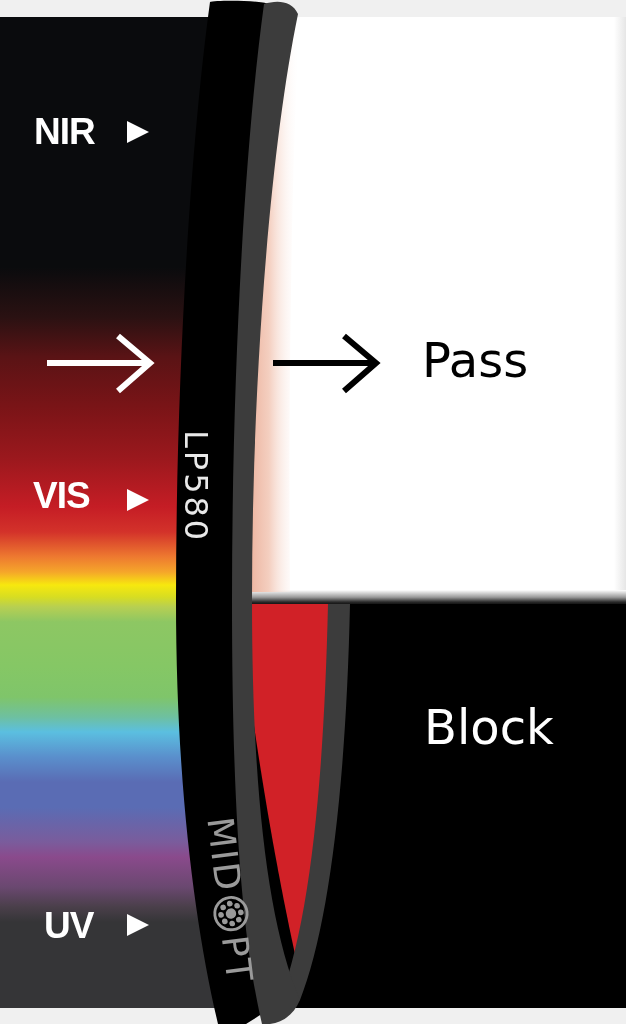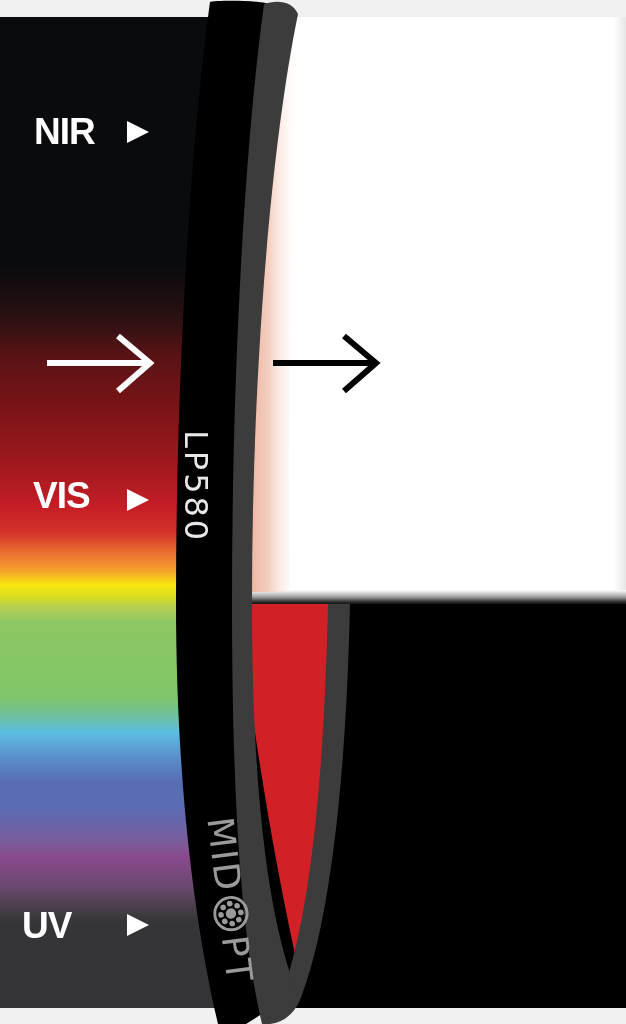--- a/index.html
+++ b/index.html
@@ -81,33 +81,35 @@
 
     <path d="M264 4 C 276 0, 292 0, 298 14 C 270 150, 252 380, 252 600 C 252 780, 266 920, 300 1000 C 294 1014, 284 1022, 270 1024 L 262 1024 C 240 930, 232 790, 232 600 C 232 380, 244 150, 264 4 Z" fill="#3c3c3c"></path>
   </svg>
 
   <span class="label" style="left:34px; top:113px;">NIR</span>
   <span class="tri" style="left:127px; top:121px;"></span>
 
   <span class="label" style="left:33px; top:477px;">VIS</span>
   <span class="tri" style="left:127px; top:489px;"></span>
 
-  <span class="label" style="left:22px; top:907px;">UV</span>
+  <span class="label" style="left:44px; top:907px;">UV</span>
   <span class="tri" style="left:127px; top:914px;"></span>
 
   <svg style="position:absolute; left:40px; top:330px;" width="120" height="70" viewBox="0 0 120 70">
     <line x1="7" y1="33" x2="110" y2="33" stroke="#ffffff" stroke-width="6"></line>
     <polyline points="78,6 110,33 78,61" fill="none" stroke="#ffffff" stroke-width="6"></polyline>
   </svg>
 
   <svg style="position:absolute; left:268px; top:330px;" width="120" height="70" viewBox="0 0 120 70">
     <line x1="5" y1="33" x2="108" y2="33" stroke="#000000" stroke-width="6"></line>
     <polyline points="76,6 108,33 76,61" fill="none" stroke="#000000" stroke-width="6"></polyline>
   </svg>
 
+  <span class="big-text" style="left:422px; top:336px; color:#000;">Pass</span>
+  <span class="big-text" style="left:424px; top:703px; color:#fff;">Block</span>
 
   <span class="ring-text" style="left:212px; top:430px; transform:rotate(90deg);">LP580</span>
 
   <div class="brand" style="left:238px; top:815px; transform:rotate(83deg);">
     <span>MID</span>
     <svg class="lens-logo" viewBox="0 0 40 40">
       <circle cx="20" cy="20" r="17" fill="none" stroke="#9a9a9a" stroke-width="3"></circle>
       <circle cx="20" cy="20" r="5.5" fill="#9a9a9a"></circle>
       <circle cx="20" cy="9.5" r="3" fill="#9a9a9a"></circle>
       <circle cx="27.4" cy="12.6" r="3" fill="#9a9a9a"></circle>

